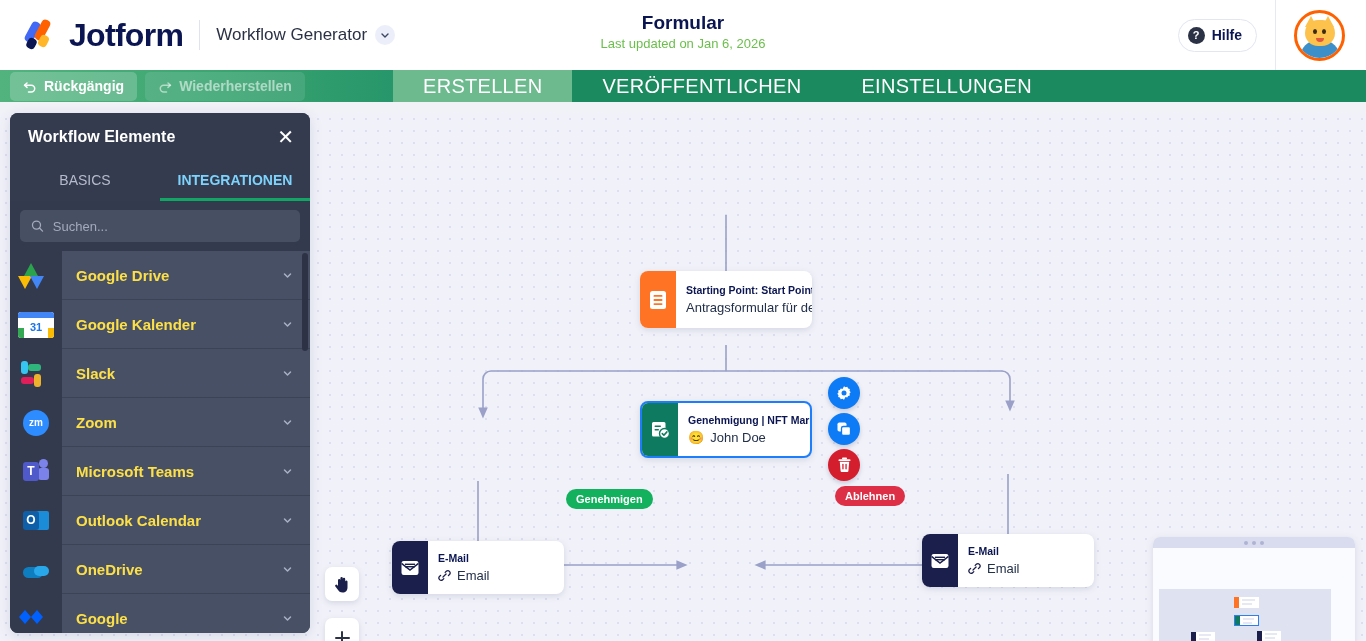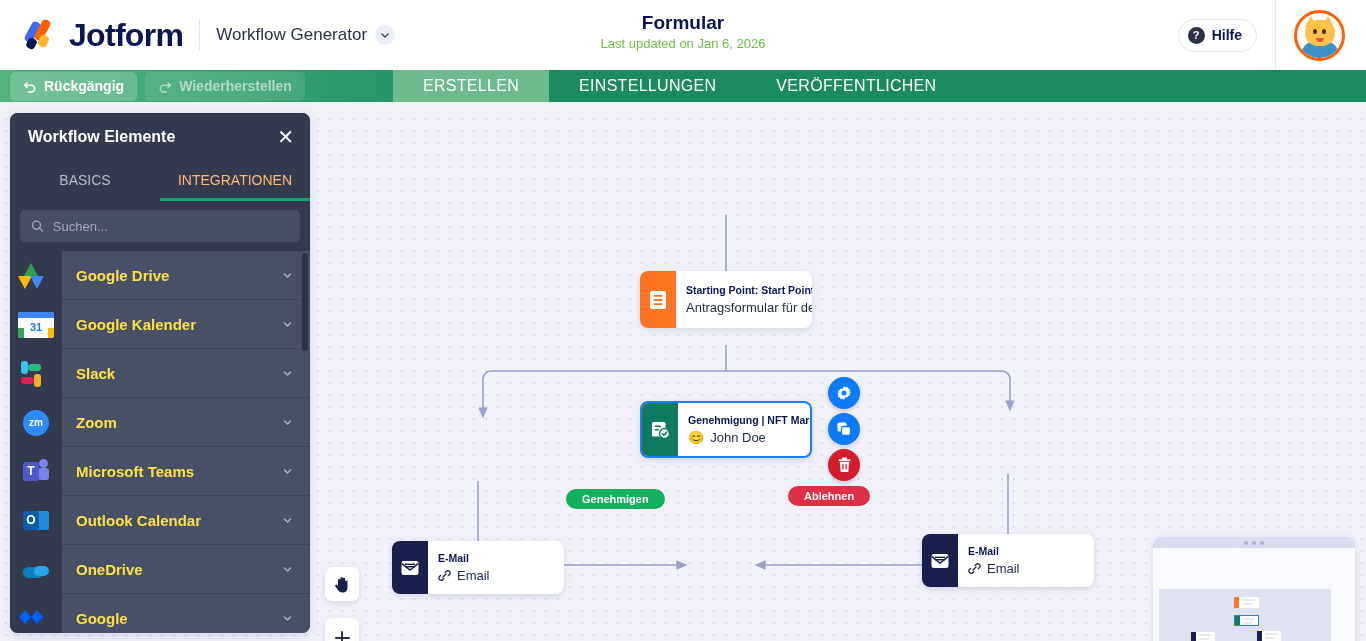--- a/index.html
+++ b/index.html
@@ -97,21 +97,21 @@
   .undo-btn, .redo-btn {
     display: flex; align-items: center; gap: 7px;
     height: 29px; padding: 0 13px; border-radius: 5px;
     font-size: 14px; font-weight: 700; cursor: pointer;
     border: none;
   }
   .undo-btn { background: rgba(255,255,255,0.20); color: #fff; }
   .redo-btn { background: rgba(255,255,255,0.10); color: rgba(255,255,255,0.55); }
   .tab {
     display: flex; align-items: center; justify-content: center;
-    padding: 0 30px; font-size: 16px; color: #fff;
+    padding: 0 30px; font-size: 20px; color: #fff;
     letter-spacing: 0.3px; cursor: pointer;
   }
   .tab.active { background: #6cba8e; }
 
   
   .canvas {
     position: absolute; top: 113px; left: 0;
     width: 1366px; height: 528px;
     background-color: #f1f2f9;
     background-image: radial-gradient(#dddff0 1.1px, transparent 1.2px);
@@ -133,21 +133,21 @@
     background: #343b4e;
   }
   .sb-title { font-size: 16px; font-weight: 700; color: #fff; }
   .sb-close { font-size: 20px; color: #fff; cursor: pointer; line-height: 1; font-weight: 400;}
   .sb-tabs { display: flex; height: 40px; background: #343b4e; }
   .sb-tab {
     flex: 1; display: flex; align-items: center; justify-content: center;
     font-size: 14px; color: #b6bbcb; cursor: pointer;
     border-bottom: 3px solid transparent;
   }
-  .sb-tab.active { color: #fdba74; border-bottom-color: #12a665; }
+  .sb-tab.active { color: #7dd3fc; border-bottom-color: #12a665; font-weight: bold; }
   .sb-search-wrap { padding: 9px 10px 9px 10px; background: #333a4d; }
   .sb-search {
     display: flex; align-items: center; gap: 9px;
     height: 32px; background: #474f63; border-radius: 5px;
     padding: 0 11px;
   }
   .sb-search input {
     background: transparent; border: none; outline: none;
     color: #fff; font-size: 13px; width: 100%;
     font-family: "Liberation Sans", sans-serif;
@@ -233,24 +233,24 @@
   }
   .n-appr .ibox { background: #0e7a5f; }
   .node.n-mail1 { left: 392px; top: 428px; width: 172px; height: 53px; }
   .node.n-mail2 { left: 922px; top: 421px; width: 172px; height: 53px; }
   .n-mail1 .ibox, .n-mail2 .ibox { background: #1b1f4b; }
 
   
   .pill {
     position: absolute; z-index: 14;
     font-size: 11px; font-weight: 700; color: #fff;
-    border-radius: 11px; padding: 3px 16px; line-height: 14px;
+    border-radius: 11px; padding: 3px 10px; line-height: 14px;
   }
   .pill.ok { left: 566px; top: 376px; background: #13b15e; }
-  .pill.no { left: 788px; top: 373px; background: #dd2f45; }
+  .pill.no { left: 835px; top: 373px; background: #dd2f45; }
 
   
   .act {
     position: absolute; width: 32px; height: 32px; border-radius: 50%;
     display: flex; align-items: center; justify-content: center;
     cursor: pointer; z-index: 16;
     box-shadow: 0 2px 5px rgba(10,21,81,.2);
   }
   .act.gear  { left: 828px; top: 264px; background: #0d7bf5; }
   .act.copy  { left: 828px; top: 300px; background: #0d7bf5; }
@@ -357,22 +357,22 @@
     </div>
     <div class="redo-btn">
       <svg width="14" height="14" viewBox="0 0 14 14">
           <path d="M10 4 L12.5 6.2 L10 8.4" stroke="rgba(255,255,255,.55)" stroke-width="1.5" fill="none" stroke-linecap="round" stroke-linejoin="round"></path>
           <path d="M12.2 6.2 H5.7 a3.4 3.4 0 0 0 0 6.8 H8.5" stroke="rgba(255,255,255,.55)" stroke-width="1.5" fill="none" stroke-linecap="round"></path>
         </svg>
       <span>Wiederherstellen</span>
     </div>
   </div>
   <div class="tab active">ERSTELLEN</div>
+  <div class="tab">VERÖFFENTLICHEN</div>
   <div class="tab">EINSTELLUNGEN</div>
-  <div class="tab">VERÖFFENTLICHEN</div>
 </div>
 
 <div class="canvas">
 
   <svg width="1366" height="528" style="position:absolute;left:0;top:0;">
     <defs>
       <marker id="ar" markerWidth="9" markerHeight="9" refX="4.5" refY="4.5" orient="auto">
         <path d="M1,1.5 L8,4.5 L1,7.5 Z" fill="#9aa0c8"></path>
       </marker>
     </defs>

